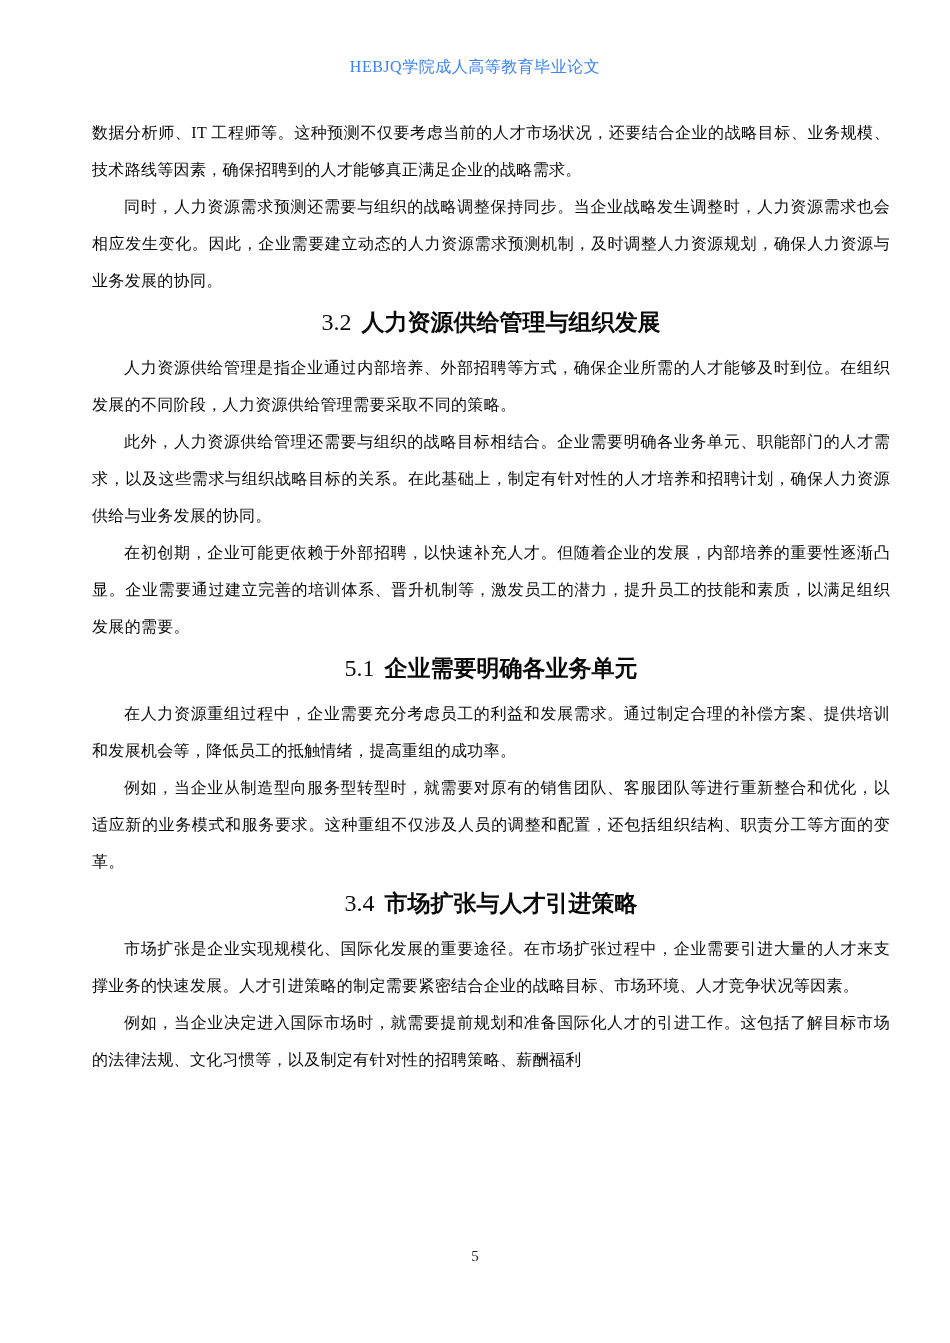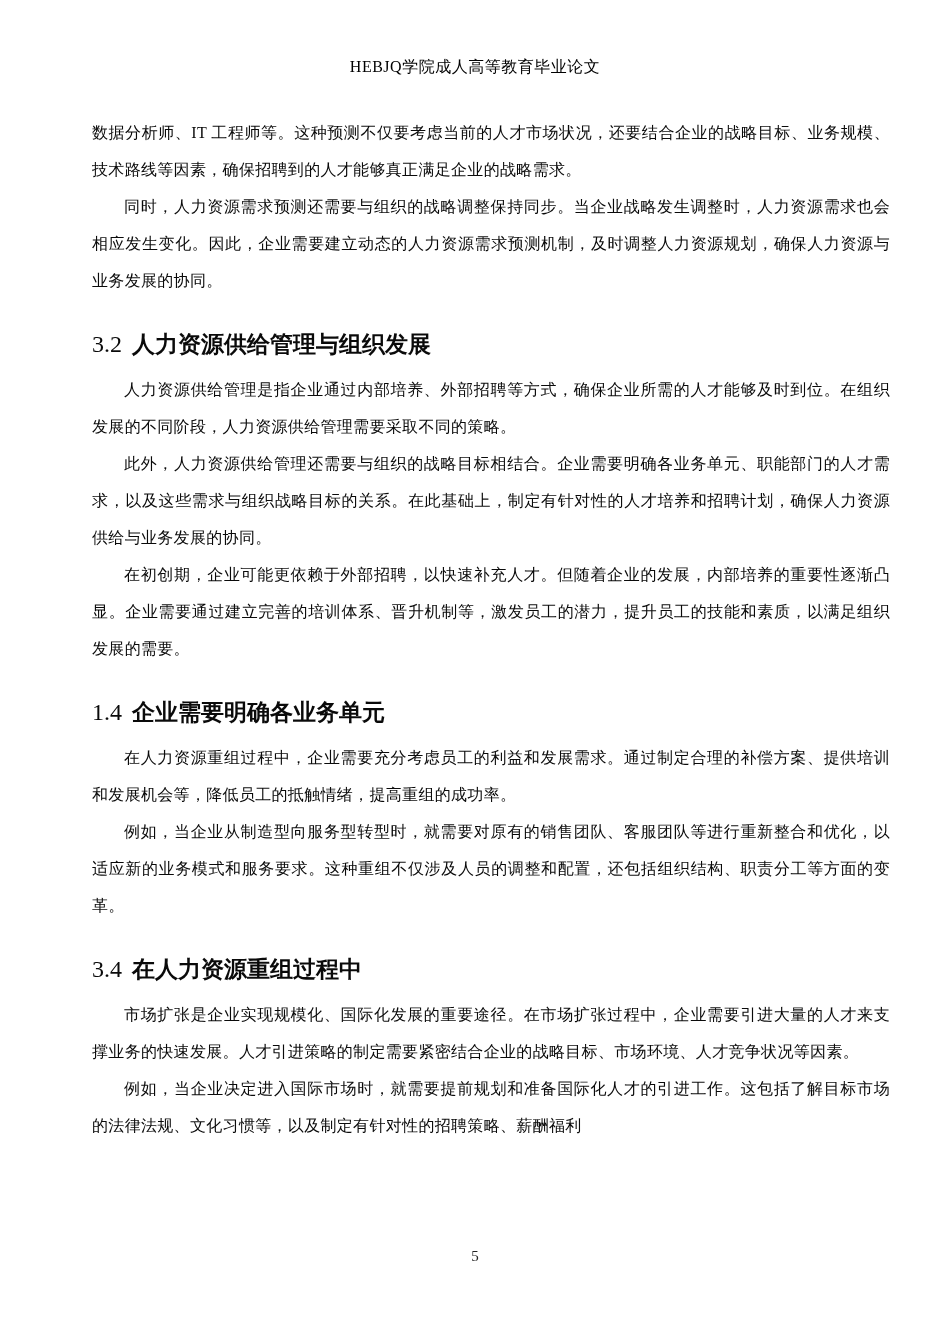--- a/index.html
+++ b/index.html
@@ -35,24 +35,24 @@
     margin: 0;
     font-size: 16px;
     line-height: 37px;
     text-indent: 2em;
     letter-spacing: 0.02em;
   }
   .para.no-indent {
     text-indent: 0;
   }
   h2.section-heading {
-    margin: 28px 0 9px 0;
+    margin: 6px 0 9px 0;
     font-size: 23px;
     line-height: 34px;
-    text-align: left;
+    text-align: center;
     font-weight: normal;
   }
   h2.section-heading .h-num {
     font-family: "Liberation Serif", "DejaVu Serif", serif;
     font-weight: 400;
     font-size: 24px;
     margin-right: 10px;
   }
   h2.section-heading .h-title {
     font-family: "Liberation Sans", "DejaVu Sans", sans-serif;
@@ -70,50 +70,50 @@
     line-height: 20px;
     color: #222222;
   }
 </style>
 </head>
 <body>
 
 <div class="page">
 
   <div class="running-header">
-    <span class="header-title" style="color: #000000;">HEBJQ学院成人高等教育毕业论文</span>
+    <span class="header-title" style="color: #3b82f6;">HEBJQ学院成人高等教育毕业论文</span>
   </div>
 
   <div class="content">
 
     <p class="para no-indent">数据分析师、IT 工程师等。这种预测不仅要考虑当前的人才市场状况，还要结合企业的战略目标、业务规模、技术路线等因素，确保招聘到的人才能够真正满足企业的战略需求。</p>
 
     <p class="para">同时，人力资源需求预测还需要与组织的战略调整保持同步。当企业战略发生调整时，人力资源需求也会相应发生变化。因此，企业需要建立动态的人力资源需求预测机制，及时调整人力资源规划，确保人力资源与业务发展的协同。</p>
 
     <h2 class="section-heading">
       <span class="h-num">3.2</span><span class="h-title">人力资源供给管理与组织发展</span>
     </h2>
 
     <p class="para">人力资源供给管理是指企业通过内部培养、外部招聘等方式，确保企业所需的人才能够及时到位。在组织发展的不同阶段，人力资源供给管理需要采取不同的策略。</p>
 
     <p class="para">此外，人力资源供给管理还需要与组织的战略目标相结合。企业需要明确各业务单元、职能部门的人才需求，以及这些需求与组织战略目标的关系。在此基础上，制定有针对性的人才培养和招聘计划，确保人力资源供给与业务发展的协同。</p>
 
     <p class="para">在初创期，企业可能更依赖于外部招聘，以快速补充人才。但随着企业的发展，内部培养的重要性逐渐凸显。企业需要通过建立完善的培训体系、晋升机制等，激发员工的潜力，提升员工的技能和素质，以满足组织发展的需要。</p>
 
     <h2 class="section-heading">
-      <span class="h-num">1.4</span><span class="h-title">企业需要明确各业务单元</span>
+      <span class="h-num">5.1</span><span class="h-title">企业需要明确各业务单元</span>
     </h2>
 
 
     <p class="para">在人力资源重组过程中，企业需要充分考虑员工的利益和发展需求。通过制定合理的补偿方案、提供培训和发展机会等，降低员工的抵触情绪，提高重组的成功率。</p>
 
     <p class="para">例如，当企业从制造型向服务型转型时，就需要对原有的销售团队、客服团队等进行重新整合和优化，以适应新的业务模式和服务要求。这种重组不仅涉及人员的调整和配置，还包括组织结构、职责分工等方面的变革。</p>
 
     <h2 class="section-heading">
-      <span class="h-num">3.4</span><span class="h-title">在人力资源重组过程中</span>
+      <span class="h-num">3.4</span><span class="h-title">市场扩张与人才引进策略</span>
     </h2>
 
     <p class="para">市场扩张是企业实现规模化、国际化发展的重要途径。在市场扩张过程中，企业需要引进大量的人才来支撑业务的快速发展。人才引进策略的制定需要紧密结合企业的战略目标、市场环境、人才竞争状况等因素。</p>
 
     <p class="para">例如，当企业决定进入国际市场时，就需要提前规划和准备国际化人才的引进工作。这包括了解目标市场的法律法规、文化习惯等，以及制定有针对性的招聘策略、薪酬福利</p>
 
   </div>
 
   <div class="page-footer">
     <span class="page-number">5</span>

